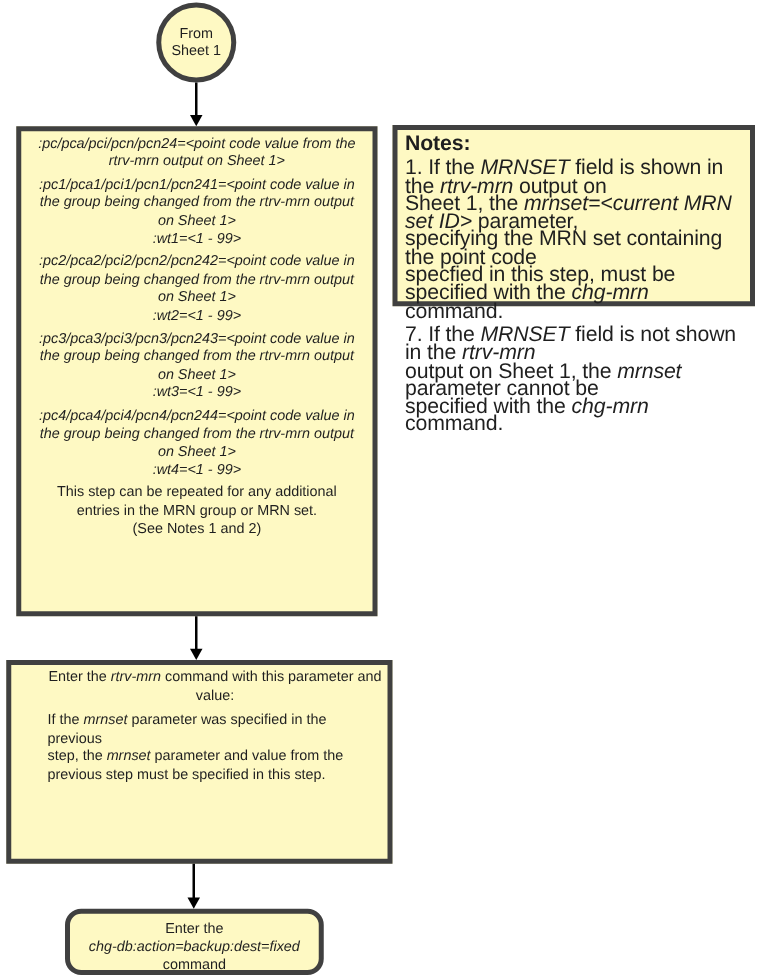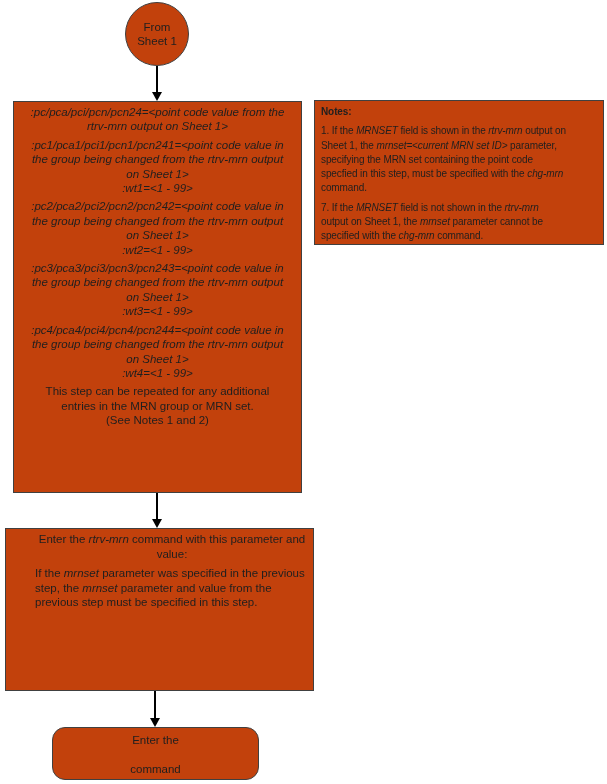--- a/index.html
+++ b/index.html
@@ -4,39 +4,39 @@
 <style>
   * { margin: 0; padding: 0; box-sizing: border-box; }
   html, body { background: #ffffff; }
   body {
     width: 607px; height: 784px;
     font-family: "Liberation Sans", sans-serif;
     color: #1f1f1f;
   }
   .canvas { position: relative; width: 607px; height: 784px; background: #ffffff; overflow: hidden; }
 
-  .node { position: absolute; background: #c2410c; border: 1px solid #404040; }
+  .node { position: absolute; background: #fef9c3; border: 4px solid #404040; }
 
   .start-circle {
     left: 125px; top: 2px; width: 64px; height: 64px;
     border-radius: 50%;
     display: flex; align-items: center; justify-content: center;
     text-align: center;
   }
   .circle-label { font-size: 11.5px; line-height: 14px; white-space: pre-line; }
 
   .main-box  { left: 13px;  top: 101px; width: 289px; height: 392px; padding: 3px 6px; }
   .notes-box { left: 314px; top: 100px; width: 290px; height: 145px; padding: 4px 6px; }
   .step2-box { left: 5px;   top: 528px; width: 309px; height: 163px; padding: 3px 4px; }
   .end-box   { left: 52px;  top: 727px; width: 207px; height: 53px;  padding: 5px 4px; border-radius: 13px; }
 
   .para { font-size: 11.5px; line-height: 14.4px; white-space: pre-line; margin: 0 0 4px 0; }
   .main-box .para { margin-bottom: 4px; }
   .step2-box .para { margin-bottom: 5px; line-height: 14.5px; margin-left: 25px; }
-  .notes-box .para { font-size: 10px; line-height: 14.3px; letter-spacing: -0.1px; margin-bottom: 5px; }
+  .notes-box .para { font-size: 17px; line-height: 14.3px; letter-spacing: -0.1px; margin-bottom: 5px; }
   .end-box .para { line-height: 14.5px; }
   .align-center { text-align: center; }
   .align-left { text-align: left; }
   .it { font-style: italic; }
   .bd { font-weight: bold; }
   .sc { font-size: 0.82em; }
 
   .stem { position: absolute; width: 1.6px; background: #000000; }
   .head {
     position: absolute; width: 0; height: 0;
@@ -109,17 +109,17 @@
       <p class="para align-left"><span>If the </span><span class="it">mrnset</span><span> parameter was specified in the previous
 step, the </span><span class="it">mrnset</span><span> parameter and value from the
 previous step must be specified in this step.</span></p>
     </div>
 
   <div class="stem stem-3"></div>
   <div class="head head-3"></div>
 
   <div class="node end-box">
       <p class="para align-center"><span>Enter the
-</span><span>
+</span><span class="it">chg-db:action=backup:dest=fixed</span><span>
 command</span></p>
     </div>
 
 </div>
 
 </body></html>

